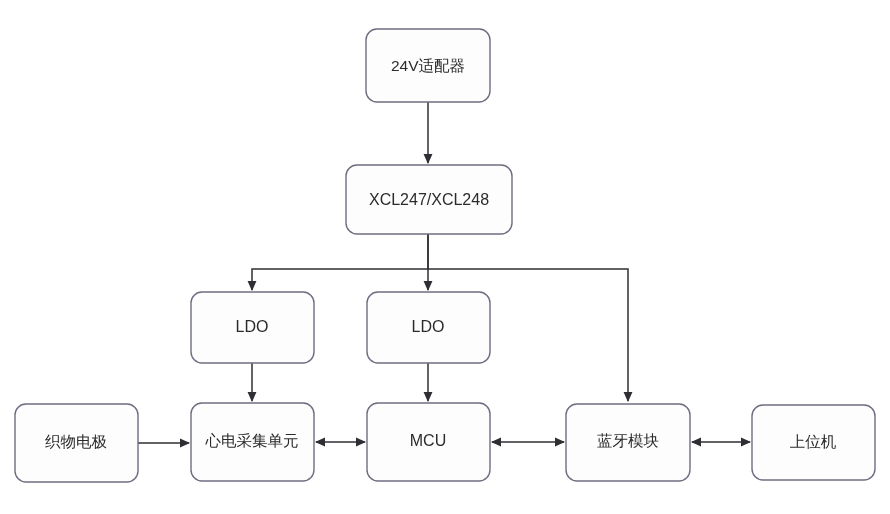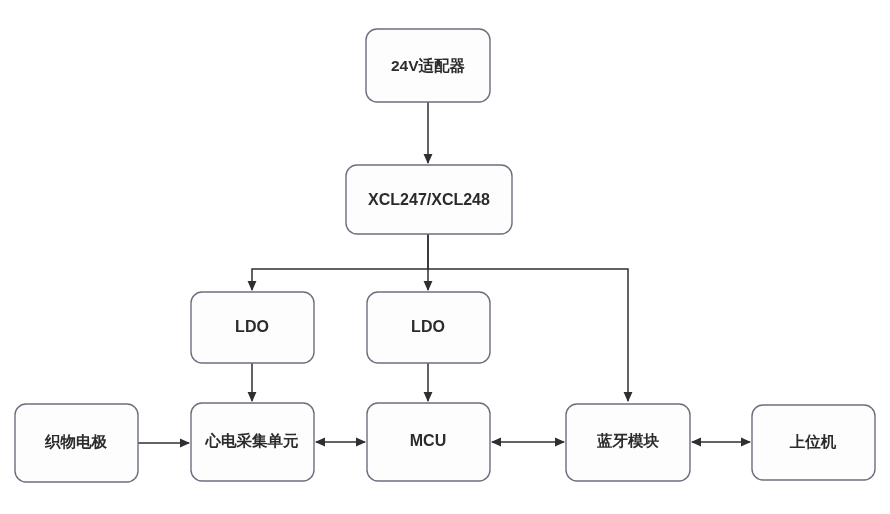--- a/index.html
+++ b/index.html
@@ -11,21 +11,20 @@
     width: 890px;
     height: 514px;
     font-family: "Liberation Sans", "DejaVu Sans", sans-serif;
     overflow: hidden;
   }
   #diagram-root {
     position: relative;
     width: 890px;
     height: 490px;
     background: #ffffff;
-    font-weight: bold;
   }
   svg#flow-svg {
     position: absolute;
     left: 0;
     top: 0;
     width: 890px;
     height: 514px;
     display: block;
   }
   .node-box {

